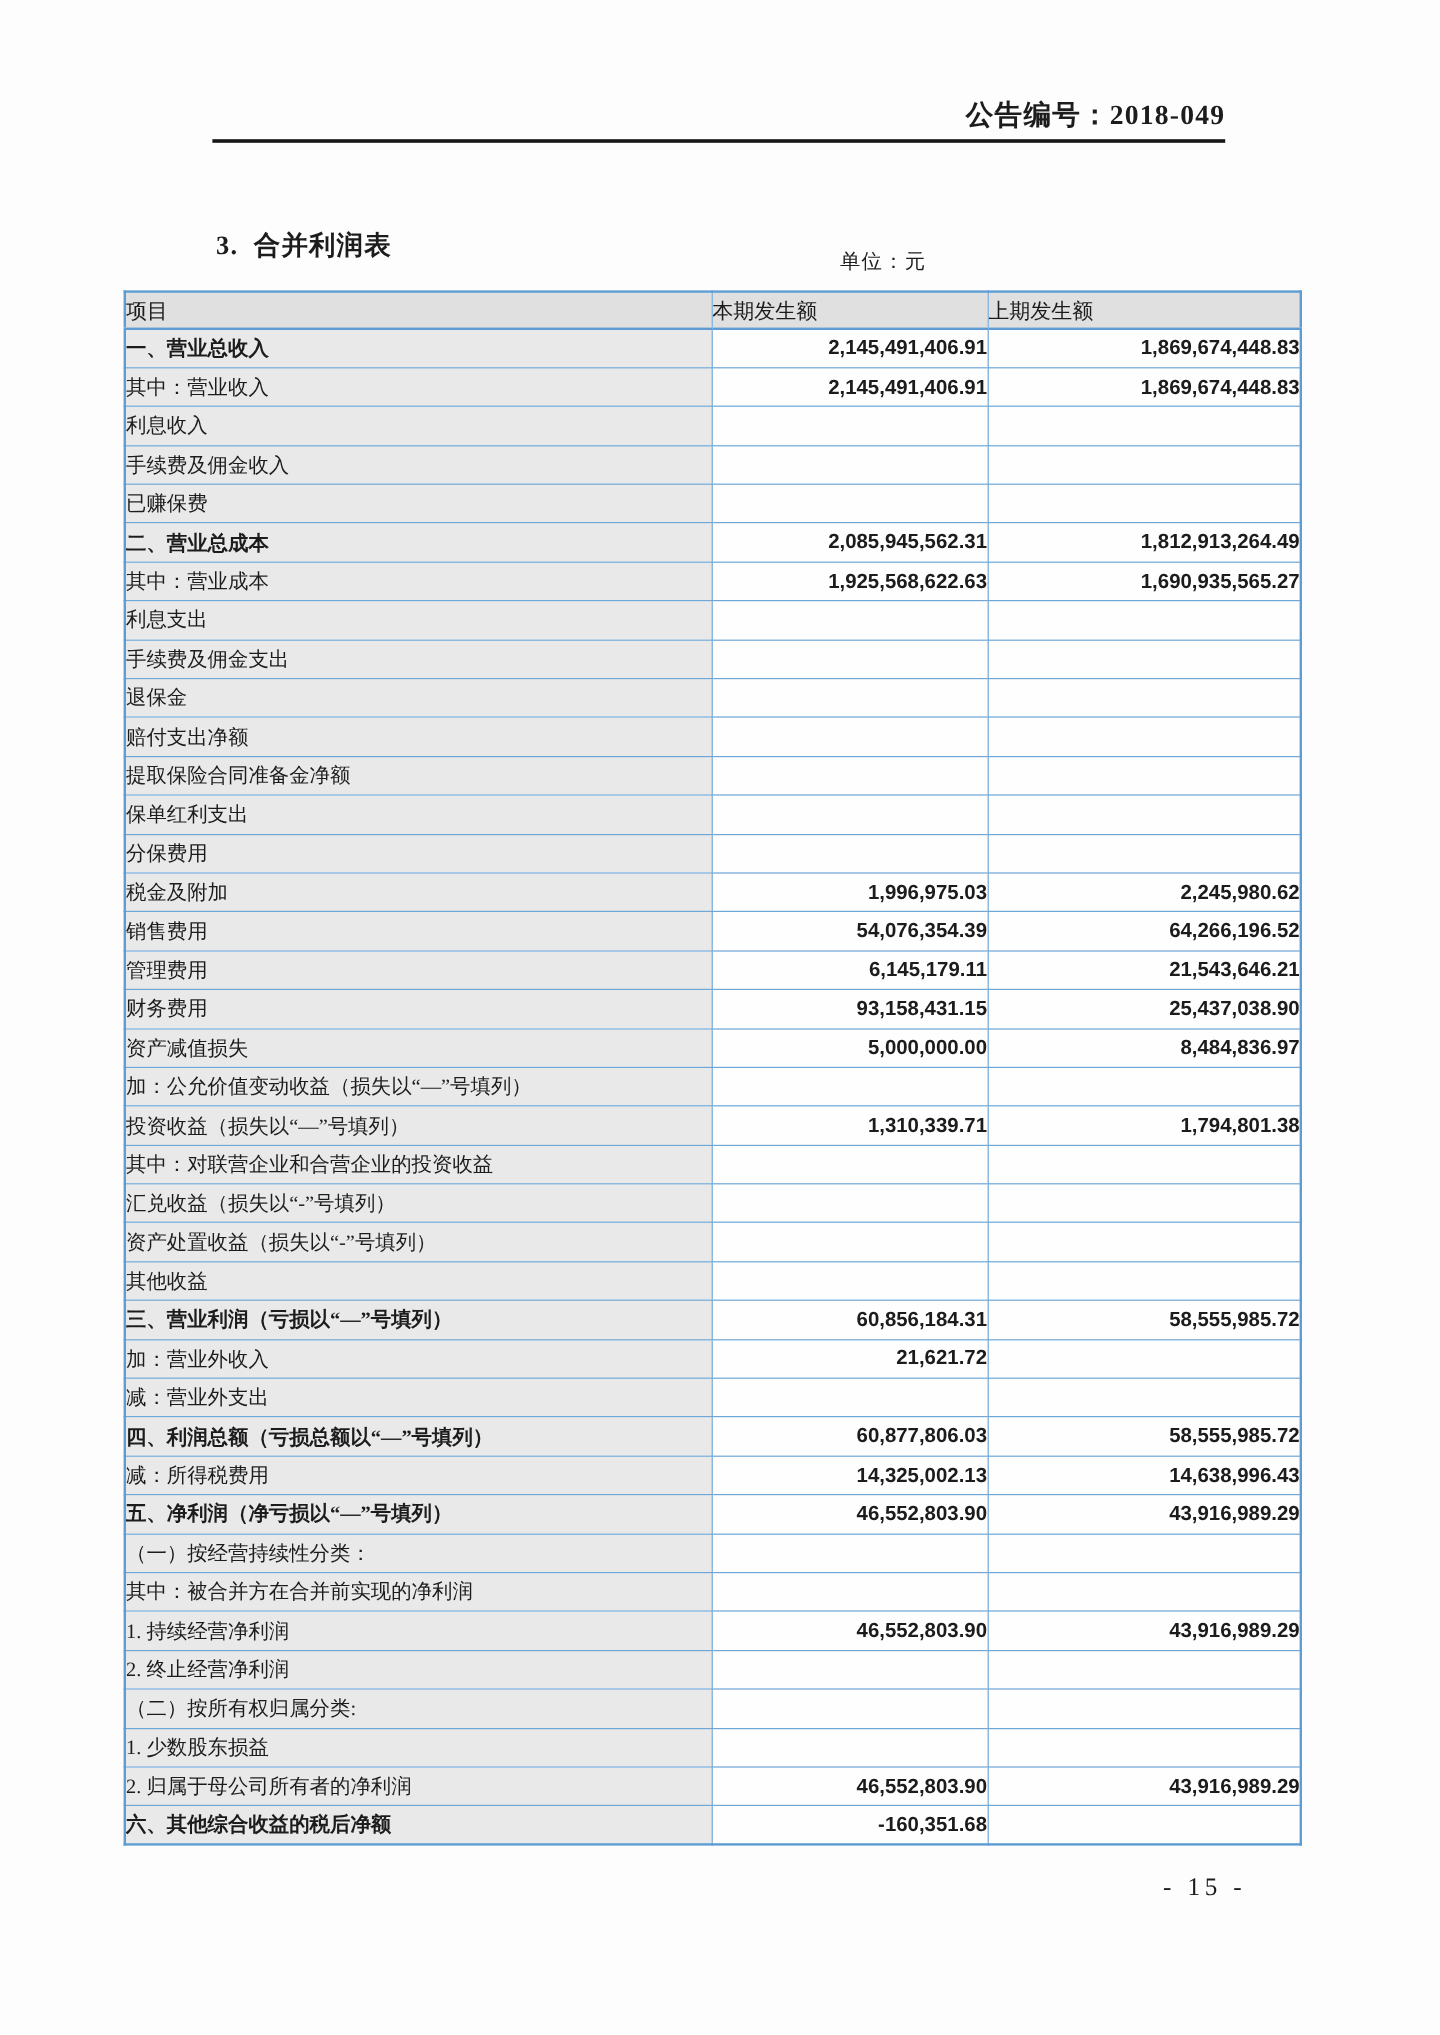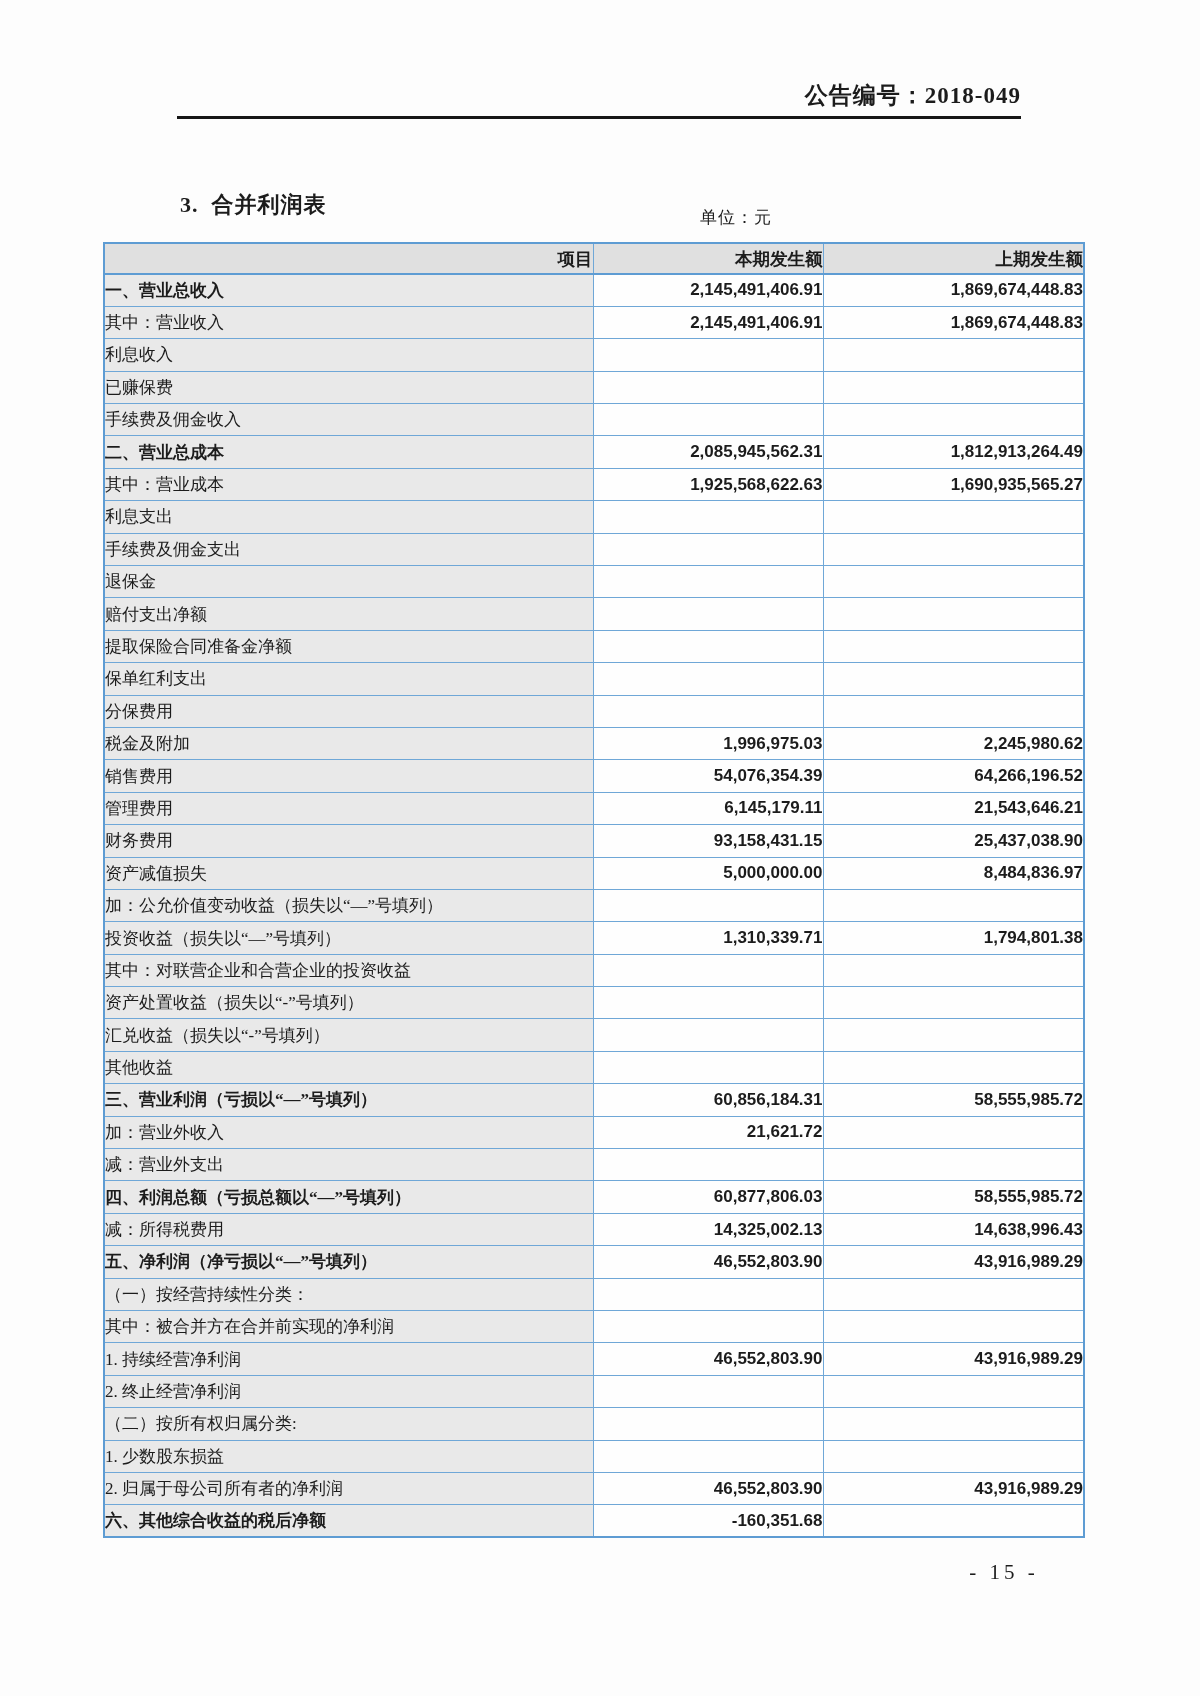--- a/index.html
+++ b/index.html
@@ -41,21 +41,21 @@
   table.income-table td{
     border:1px solid var(--border-color);
     vertical-align:middle;
     overflow:hidden;white-space:nowrap;
     padding:0;
   }
   table.income-table thead tr{height:31px;}
   table.income-table tbody tr{height:32.4px;}
   table.income-table th{
     background:var(--header-bg);
-    font-size:17.5px;font-weight:700;text-align:right;
+    font-size:17.5px;font-weight:400;text-align:left;
     border-bottom:2px solid var(--outer-border-color);
   }
   td.label{
     background:var(--label-bg);
     font-size:17px;text-align:left;
   }
   td.num{
     background:var(--num-bg);
     font-family:"Liberation Sans","DejaVu Sans",sans-serif;
     font-size:17px;font-weight:700;text-align:right;
@@ -105,26 +105,26 @@
           <td class="label ind0">其中：营业收入</td>
           <td class="num">2,145,491,406.91</td>
           <td class="num">1,869,674,448.83</td>
         </tr>
         <tr>
           <td class="label ind2">利息收入</td>
           <td class="num"></td>
           <td class="num"></td>
         </tr>
         <tr>
+          <td class="label ind2">手续费及佣金收入</td>
+          <td class="num"></td>
+          <td class="num"></td>
+        </tr>
+        <tr>
           <td class="label ind2">已赚保费</td>
-          <td class="num"></td>
-          <td class="num"></td>
-        </tr>
-        <tr>
-          <td class="label ind2">手续费及佣金收入</td>
           <td class="num"></td>
           <td class="num"></td>
         </tr>
         <tr class="bold">
           <td class="label ind0">二、营业总成本</td>
           <td class="num">2,085,945,562.31</td>
           <td class="num">1,812,913,264.49</td>
         </tr>
         <tr>
           <td class="label ind0">其中：营业成本</td>
@@ -200,26 +200,26 @@
           <td class="label ind1">投资收益（损失以“—”号填列）</td>
           <td class="num">1,310,339.71</td>
           <td class="num">1,794,801.38</td>
         </tr>
         <tr>
           <td class="label ind1">其中：对联营企业和合营企业的投资收益</td>
           <td class="num"></td>
           <td class="num"></td>
         </tr>
         <tr>
+          <td class="label ind1">汇兑收益（损失以“-”号填列）</td>
+          <td class="num"></td>
+          <td class="num"></td>
+        </tr>
+        <tr>
           <td class="label ind1">资产处置收益（损失以“-”号填列）</td>
-          <td class="num"></td>
-          <td class="num"></td>
-        </tr>
-        <tr>
-          <td class="label ind1">汇兑收益（损失以“-”号填列）</td>
           <td class="num"></td>
           <td class="num"></td>
         </tr>
         <tr>
           <td class="label ind1">其他收益</td>
           <td class="num"></td>
           <td class="num"></td>
         </tr>
         <tr class="bold">
           <td class="label ind0">三、营业利润（亏损以“—”号填列）</td>

